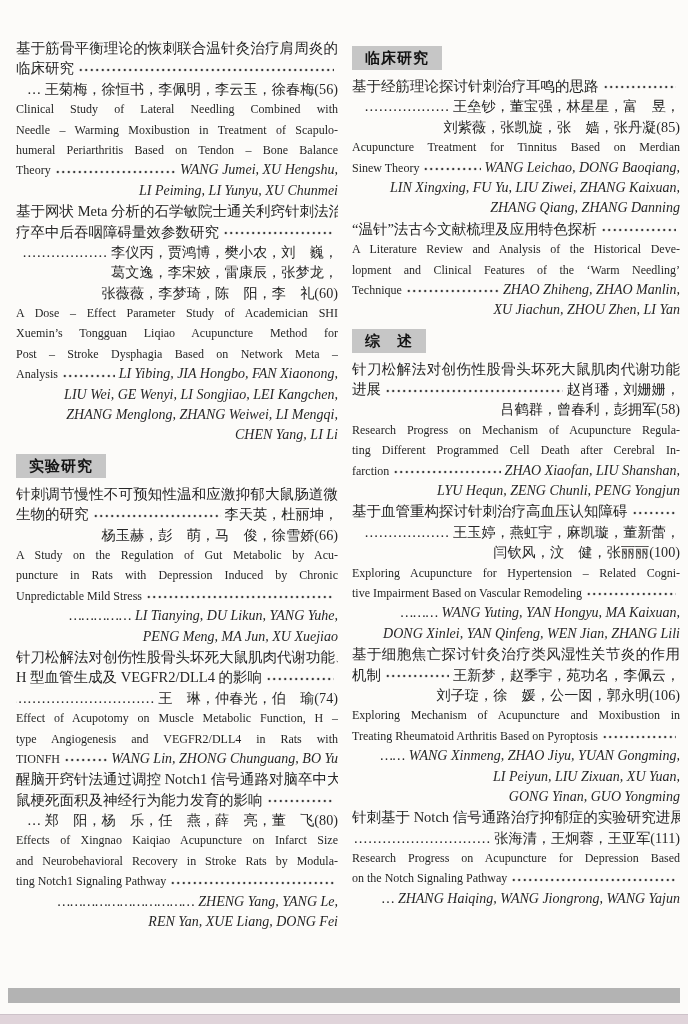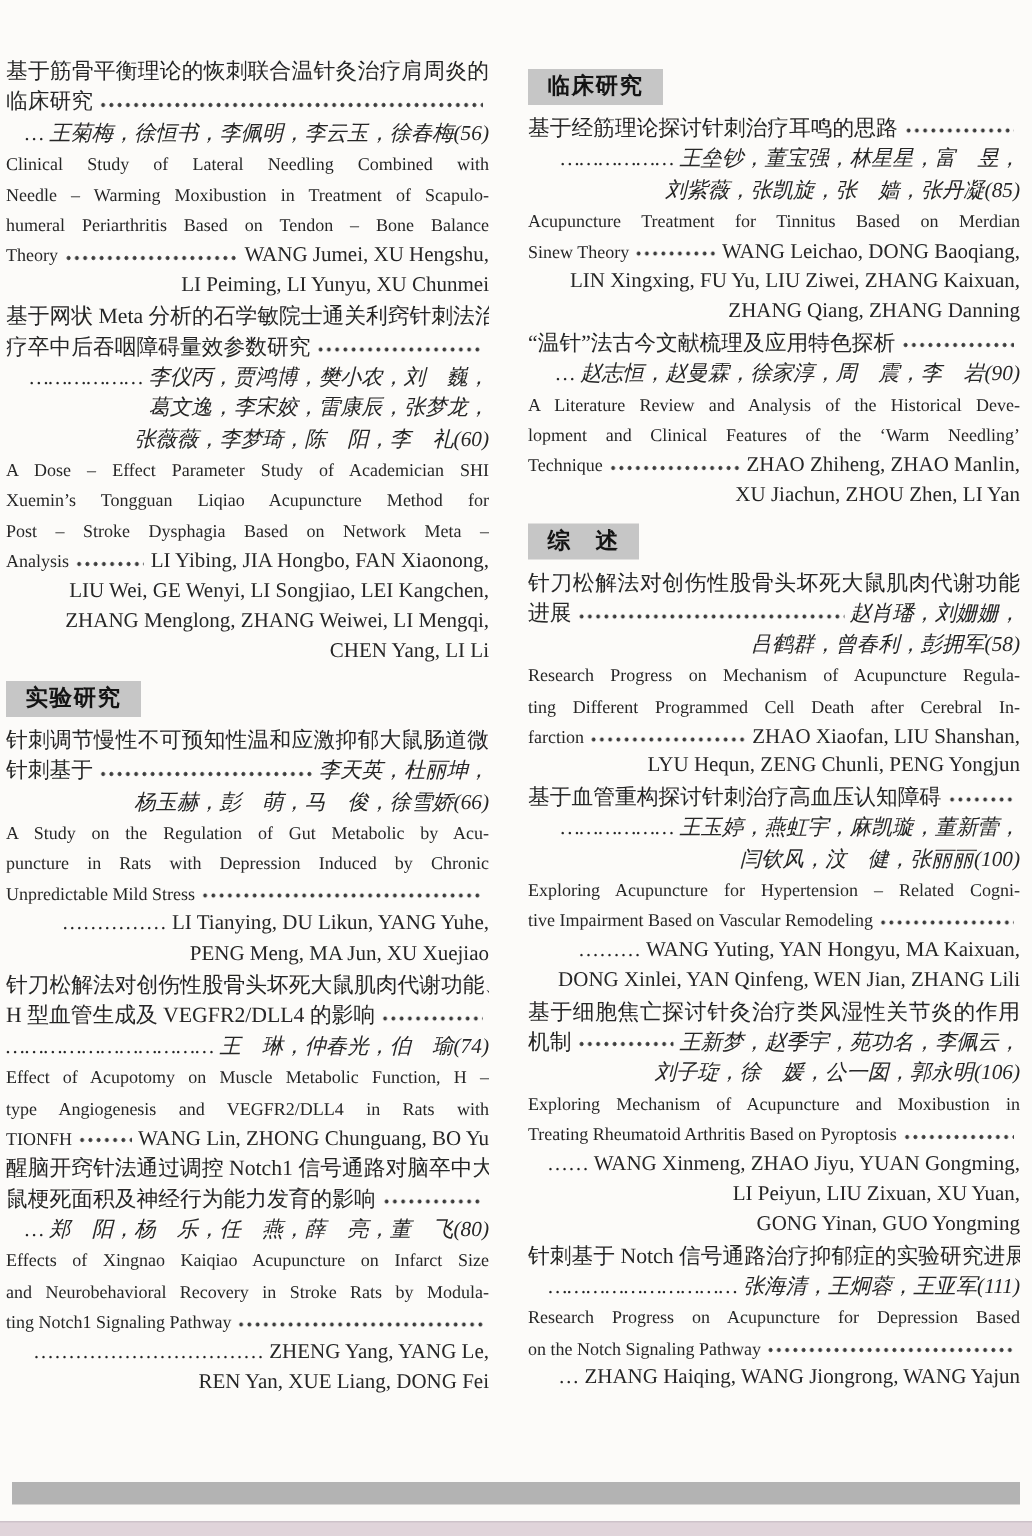--- a/index.html
+++ b/index.html
@@ -6,32 +6,32 @@
     --paper:#fcfbf9; --ink:#262626; --section-bg:#c6c6c6;
     --footer-bar:#b3b3b3; --bottom-strip:#e0d4da;
   }
   html,body{margin:0;padding:0;}
   body{
     width:688px;height:1024px;background:#efe9ec;
     font-family:"Liberation Serif","DejaVu Serif",serif;
   }
   .page{position:relative;width:688px;height:1024px;background:var(--paper);overflow:hidden;}
   .col{position:absolute;top:38px;width:322px;}
-  .col.left{left:4px;}
+  .col.left{left:16px;}
   .col.right{left:352px;width:328px;}
   .line{
     display:flex;align-items:baseline;height:20.4px;line-height:20.4px;
     white-space:pre;color:var(--ink);overflow:hidden;
   }
   .line.right{justify-content:flex-end;}
   .line.fill > .txt{flex:1 1 auto;text-align:justify;text-align-last:justify;}
   .txt.zh{font-size:14.5px;}
-  .txt.zh-auth{font-size:14.2px;font-style:italic;}
+  .txt.zh-auth{font-size:14.2px;}
   .txt.en{font-size:12px;}
-  .txt.en-auth{font-size:14px;}
+  .txt.en-auth{font-size:14px;font-style:italic;}
   .leader{
     flex:1 1 auto;min-width:8px;height:1em;align-self:center;margin:0 4px;
     background-image:radial-gradient(circle,#3c3c3c 1.05px,transparent 1.5px);
     background-size:5.5px 5.5px;background-position:0 60%;background-repeat:repeat-x;
   }
   .section-row{margin:8px 0 5px 0;height:25px;}
   .section-box{
     display:inline-block;background:var(--section-bg);color:#141414;
     font-family:"Liberation Sans","DejaVu Sans",sans-serif;font-weight:bold;
     font-size:15px;line-height:22px;padding:1px 13px;letter-spacing:1px;
@@ -64,21 +64,21 @@
         <div class="line fill"><span class="txt en">Xuemin’s Tongguan Liqiao Acupuncture Method for</span></div>
         <div class="line fill"><span class="txt en">Post – Stroke Dysphagia Based on Network Meta –</span></div>
         <div class="line left"><span class="txt en">Analysis</span><span class="leader"></span><span class="txt en-auth">LI Yibing, JIA Hongbo, FAN Xiaonong,</span></div>
         <div class="line right"><span class="txt en-auth">LIU Wei, GE Wenyi, LI Songjiao, LEI Kangchen,</span></div>
         <div class="line right"><span class="txt en-auth">ZHANG Menglong, ZHANG Weiwei, LI Mengqi,</span></div>
         <div class="line right"><span class="txt en-auth">CHEN Yang, LI Li</span></div>
       </div>
       <div class="section-row"><span class="section-box">实验研究</span></div>
       <div class="article">
         <div class="line fill"><span class="txt zh">针刺调节慢性不可预知性温和应激抑郁大鼠肠道微</span></div>
-        <div class="line left"><span class="txt zh">针刺基于</span><span class="leader"></span><span class="txt zh-auth">李天英，杜丽坤，</span></div>
+        <div class="line left"><span class="txt zh">生物的研究</span><span class="leader"></span><span class="txt zh-auth">李天英，杜丽坤，</span></div>
         <div class="line right"><span class="txt zh-auth">杨玉赫，彭　萌，马　俊，徐雪娇(66)</span></div>
         <div class="line fill"><span class="txt en">A Study on the Regulation of Gut Metabolic by Acu-</span></div>
         <div class="line fill"><span class="txt en">puncture in Rats with Depression Induced by Chronic</span></div>
         <div class="line left"><span class="txt en">Unpredictable Mild Stress</span><span class="leader"></span></div>
         <div class="line right"><span class="txt en-auth">…………… LI Tianying, DU Likun, YANG Yuhe,</span></div>
         <div class="line right"><span class="txt en-auth">PENG Meng, MA Jun, XU Xuejiao</span></div>
       </div>
       <div class="article">
         <div class="line fill"><span class="txt zh">针刀松解法对创伤性股骨头坏死大鼠肌肉代谢功能、</span></div>
         <div class="line left"><span class="txt zh">H 型血管生成及 VEGFR2/DLL4 的影响</span><span class="leader"></span></div>
@@ -104,21 +104,20 @@
         <div class="line left"><span class="txt zh">基于经筋理论探讨针刺治疗耳鸣的思路</span><span class="leader"></span></div>
         <div class="line right"><span class="txt zh-auth">……………… 王垒钞，董宝强，林星星，富　昱，</span></div>
         <div class="line right"><span class="txt zh-auth">刘紫薇，张凯旋，张　嫱，张丹凝(85)</span></div>
         <div class="line fill"><span class="txt en">Acupuncture Treatment for Tinnitus Based on Merdian</span></div>
         <div class="line left"><span class="txt en">Sinew Theory</span><span class="leader"></span><span class="txt en-auth">WANG Leichao, DONG Baoqiang,</span></div>
         <div class="line right"><span class="txt en-auth">LIN Xingxing, FU Yu, LIU Ziwei, ZHANG Kaixuan,</span></div>
         <div class="line right"><span class="txt en-auth">ZHANG Qiang, ZHANG Danning</span></div>
       </div>
       <div class="article">
         <div class="line left"><span class="txt zh">“温针”法古今文献梳理及应用特色探析</span><span class="leader"></span></div>
-        <div class="line right"><span class="txt zh-auth">… 赵志恒，赵曼霖，徐家淳，周　震，李　岩(90)</span></div>
         <div class="line fill"><span class="txt en">A Literature Review and Analysis of the Historical Deve-</span></div>
         <div class="line fill"><span class="txt en">lopment and Clinical Features of the ‘Warm Needling’</span></div>
         <div class="line left"><span class="txt en">Technique</span><span class="leader"></span><span class="txt en-auth">ZHAO Zhiheng, ZHAO Manlin,</span></div>
         <div class="line right"><span class="txt en-auth">XU Jiachun, ZHOU Zhen, LI Yan</span></div>
       </div>
       <div class="section-row"><span class="section-box">综　述</span></div>
       <div class="article">
         <div class="line fill"><span class="txt zh">针刀松解法对创伤性股骨头坏死大鼠肌肉代谢功能</span></div>
         <div class="line left"><span class="txt zh">进展</span><span class="leader"></span><span class="txt zh-auth">赵肖璠，刘姗姗，</span></div>
         <div class="line right"><span class="txt zh-auth">吕鹤群，曾春利，彭拥军(58)</span></div>

